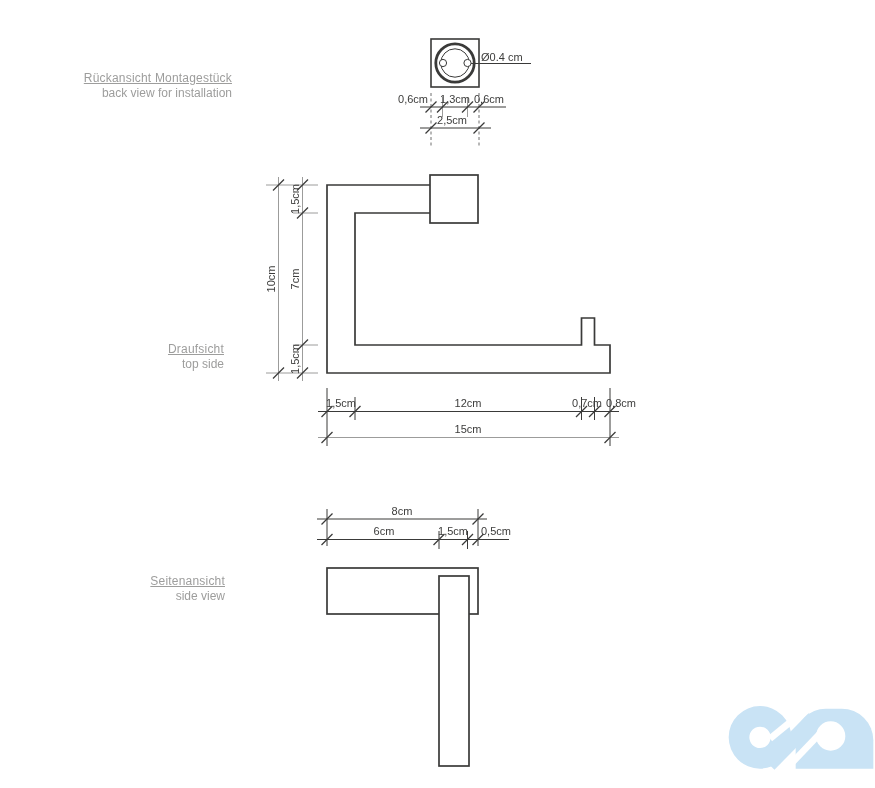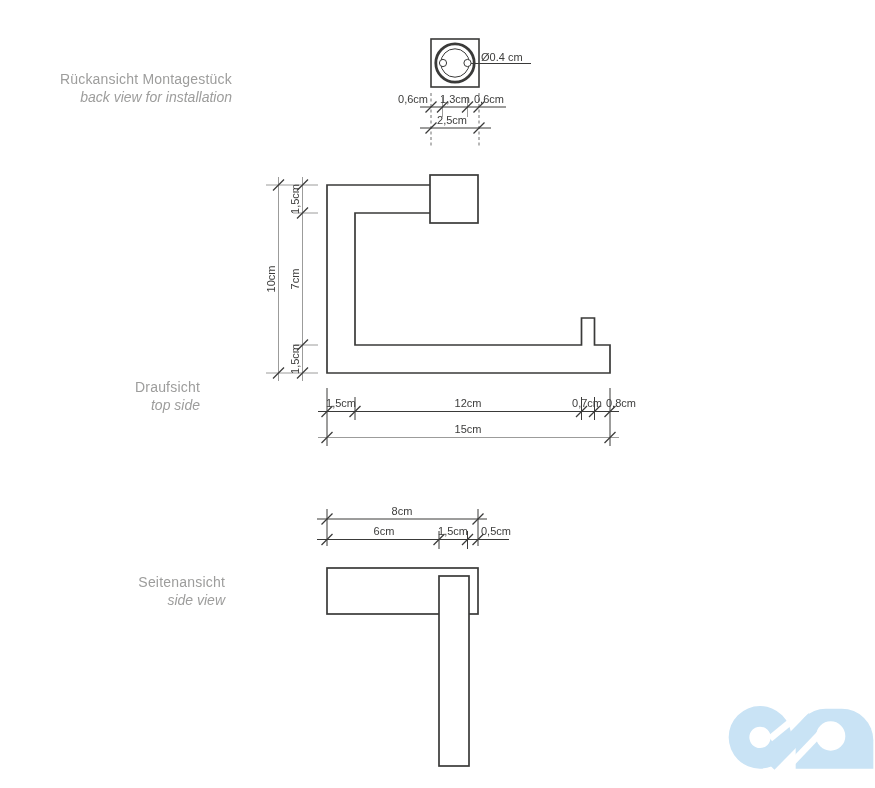--- a/index.html
+++ b/index.html
@@ -1,37 +1,37 @@
 <!DOCTYPE html>
 <html><head>
 <meta charset="utf-8">
 <style>
   html,body{margin:0;padding:0;background:#ffffff;}
   #stage{position:relative;width:875px;height:788px;background:#ffffff;overflow:hidden;
          font-family:"Liberation Sans",sans-serif;}
   .view-label{position:absolute;text-align:right;line-height:1.25;}
-  .view-label .de{display:block;font-size:14px;color:#9d9d9c;letter-spacing:.2px;}
-  .view-label .en{display:block;font-size:14px;font-style:italic;color:#9d9d9c;}
+  .view-label .de{display:block;font-size:12px;color:#9d9d9c;letter-spacing:.2px;text-decoration:underline;}
+  .view-label .en{display:block;font-size:12px;color:#9d9d9c;}
   svg{position:absolute;left:0;top:0;}
   #logo{left:724px;top:696px;}
   .dim{font-size:11px;fill:#3c3c3b;}
   .dk{stroke:#3a3a39;}
   .gy{stroke:#9c9c9b;}
   .tick{stroke:#3a3a39;stroke-width:1.2;}
 </style>
 </head>
 <body>
 
 <div id="stage">
 
   <div class="view-label" style="right:643px;top:71px;">
     <span class="de">Rückansicht Montagestück</span>
     <span class="en">back view for installation</span>
   </div>
-  <div class="view-label" style="right:675px;top:342px;margin-top:37px;">
+  <div class="view-label" style="right:651px;top:342px;">
     <span class="de">Draufsicht</span>
     <span class="en">top side</span>
   </div>
   <div class="view-label" style="right:650px;top:574px;">
     <span class="de">Seitenansicht</span>
     <span class="en">side view</span>
   </div>
 
   <svg width="875" height="788" viewBox="0 0 875 788">
 

